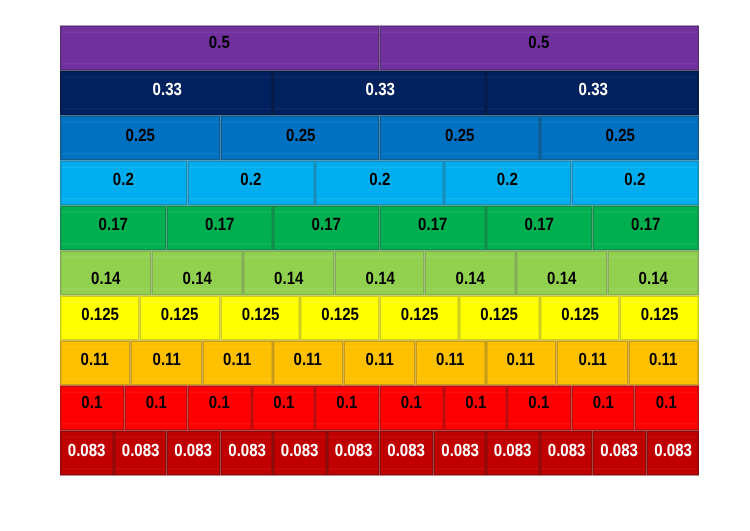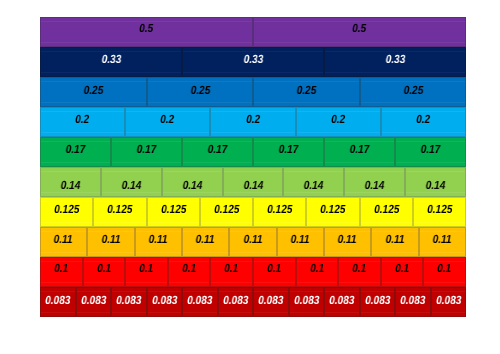--- a/index.html
+++ b/index.html
@@ -27,21 +27,20 @@
     left: 40px;
     top: 17px;
     width: 426px;
     height: 300px;
   }
   .row {
     position: absolute;
     left: 0;
     width: 426px;
     height: 30px;
-    font-style: italic;
   }
   .cell {
     position: absolute;
     top: 0;
     height: 30px;
     box-sizing: border-box;
     overflow: hidden;
   }
   .cell-fill {
     position: absolute;

